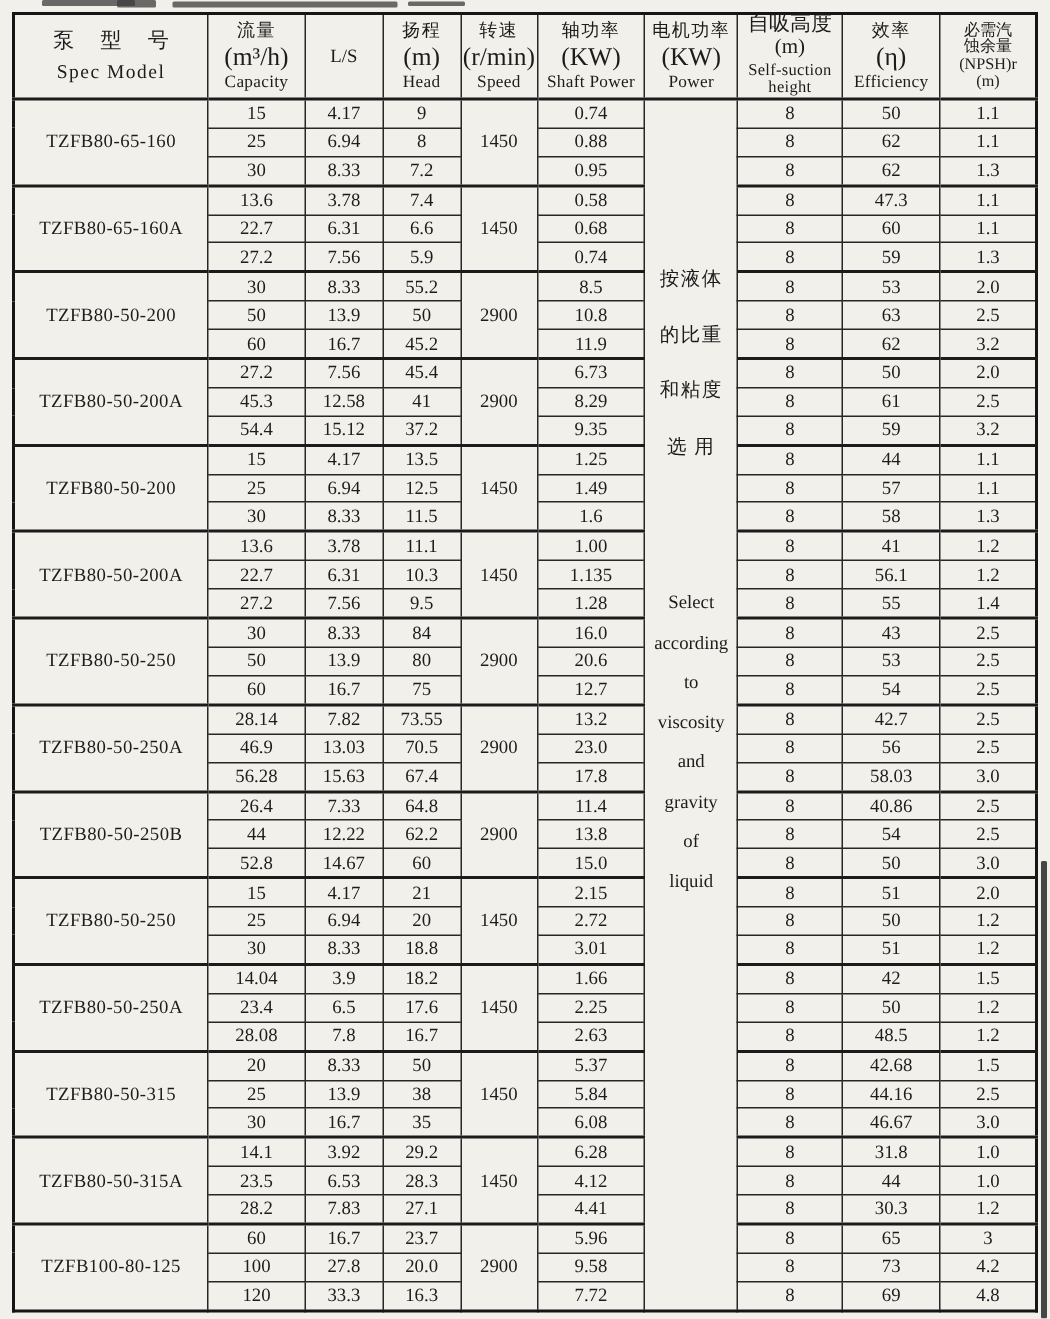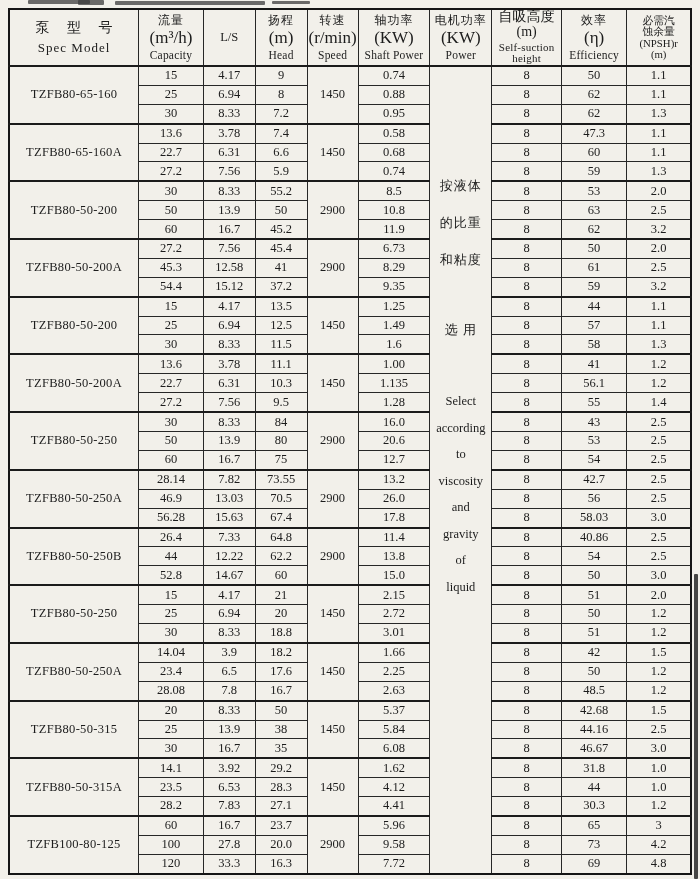--- a/index.html
+++ b/index.html
@@ -150,21 +150,21 @@
           <td class="model" rowspan="3">TZFB80-65-160</td>
           <td>15</td>
           <td>4.17</td>
           <td>9</td>
           <td class="speed" rowspan="3">1450</td>
           <td>0.74</td>
           <td class="power-cell" rowspan="42">
             <span class="note-line zh" style="top: 14.8%;">按液体</span>
             <span class="note-line zh" style="top: 19.4%;">的比重</span>
             <span class="note-line zh" style="top: 24%;">和粘度</span>
-            <span class="note-line zh" style="top: 28.6%; margin-top: 32px;">选 用</span>
+            <span class="note-line zh" style="top: 28.6%;">选 用</span>
             <span class="note-line en" style="top: 41.6%;">Select</span>
             <span class="note-line en" style="top: 44.89%;">according</span>
             <span class="note-line en" style="top: 48.18%;">to</span>
             <span class="note-line en" style="top: 51.47%;">viscosity</span>
             <span class="note-line en" style="top: 54.76%;">and</span>
             <span class="note-line en" style="top: 58.05%;">gravity</span>
             <span class="note-line en" style="top: 61.34%;">of</span>
             <span class="note-line en" style="top: 64.63%;">liquid</span>
           </td>
           <td>8</td>
@@ -371,21 +371,21 @@
           <td class="speed" rowspan="3">2900</td>
           <td>13.2</td>
           <td>8</td>
           <td>42.7</td>
           <td>2.5</td>
         </tr>
         <tr>
           <td>46.9</td>
           <td>13.03</td>
           <td>70.5</td>
-          <td>26.0</td>
+          <td>23.0</td>
           <td>8</td>
           <td>56</td>
           <td>2.5</td>
         </tr>
         <tr>
           <td>56.28</td>
           <td>15.63</td>
           <td>67.4</td>
           <td>17.8</td>
           <td>8</td>
@@ -507,21 +507,21 @@
           <td>8</td>
           <td>46.67</td>
           <td>3.0</td>
         </tr>
         <tr class="group-start">
           <td class="model" rowspan="3">TZFB80-50-315A</td>
           <td>14.1</td>
           <td>3.92</td>
           <td>29.2</td>
           <td class="speed" rowspan="3">1450</td>
-          <td>1.62</td>
+          <td>6.28</td>
           <td>8</td>
           <td>31.8</td>
           <td>1.0</td>
         </tr>
         <tr>
           <td>23.5</td>
           <td>6.53</td>
           <td>28.3</td>
           <td>4.12</td>
           <td>8</td>

